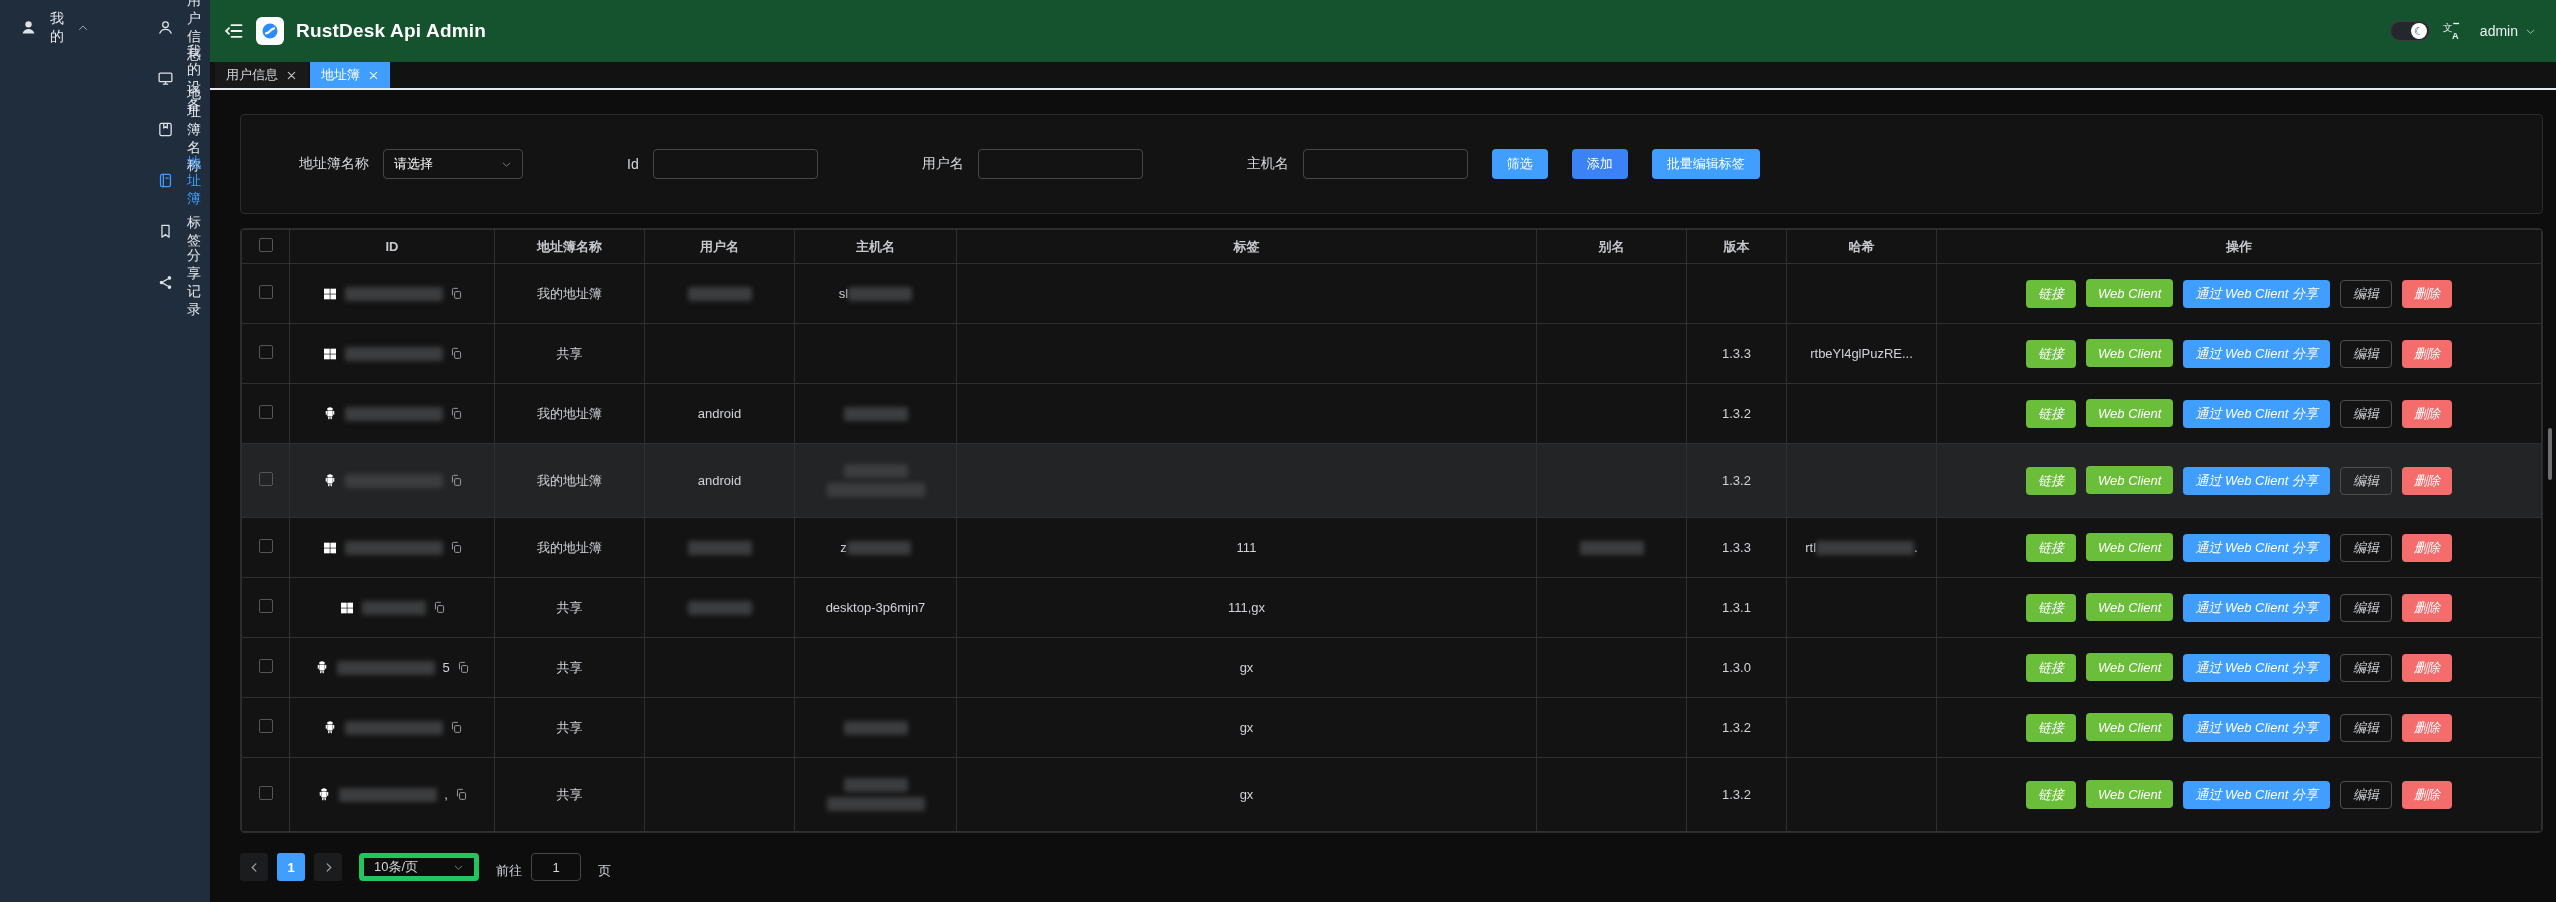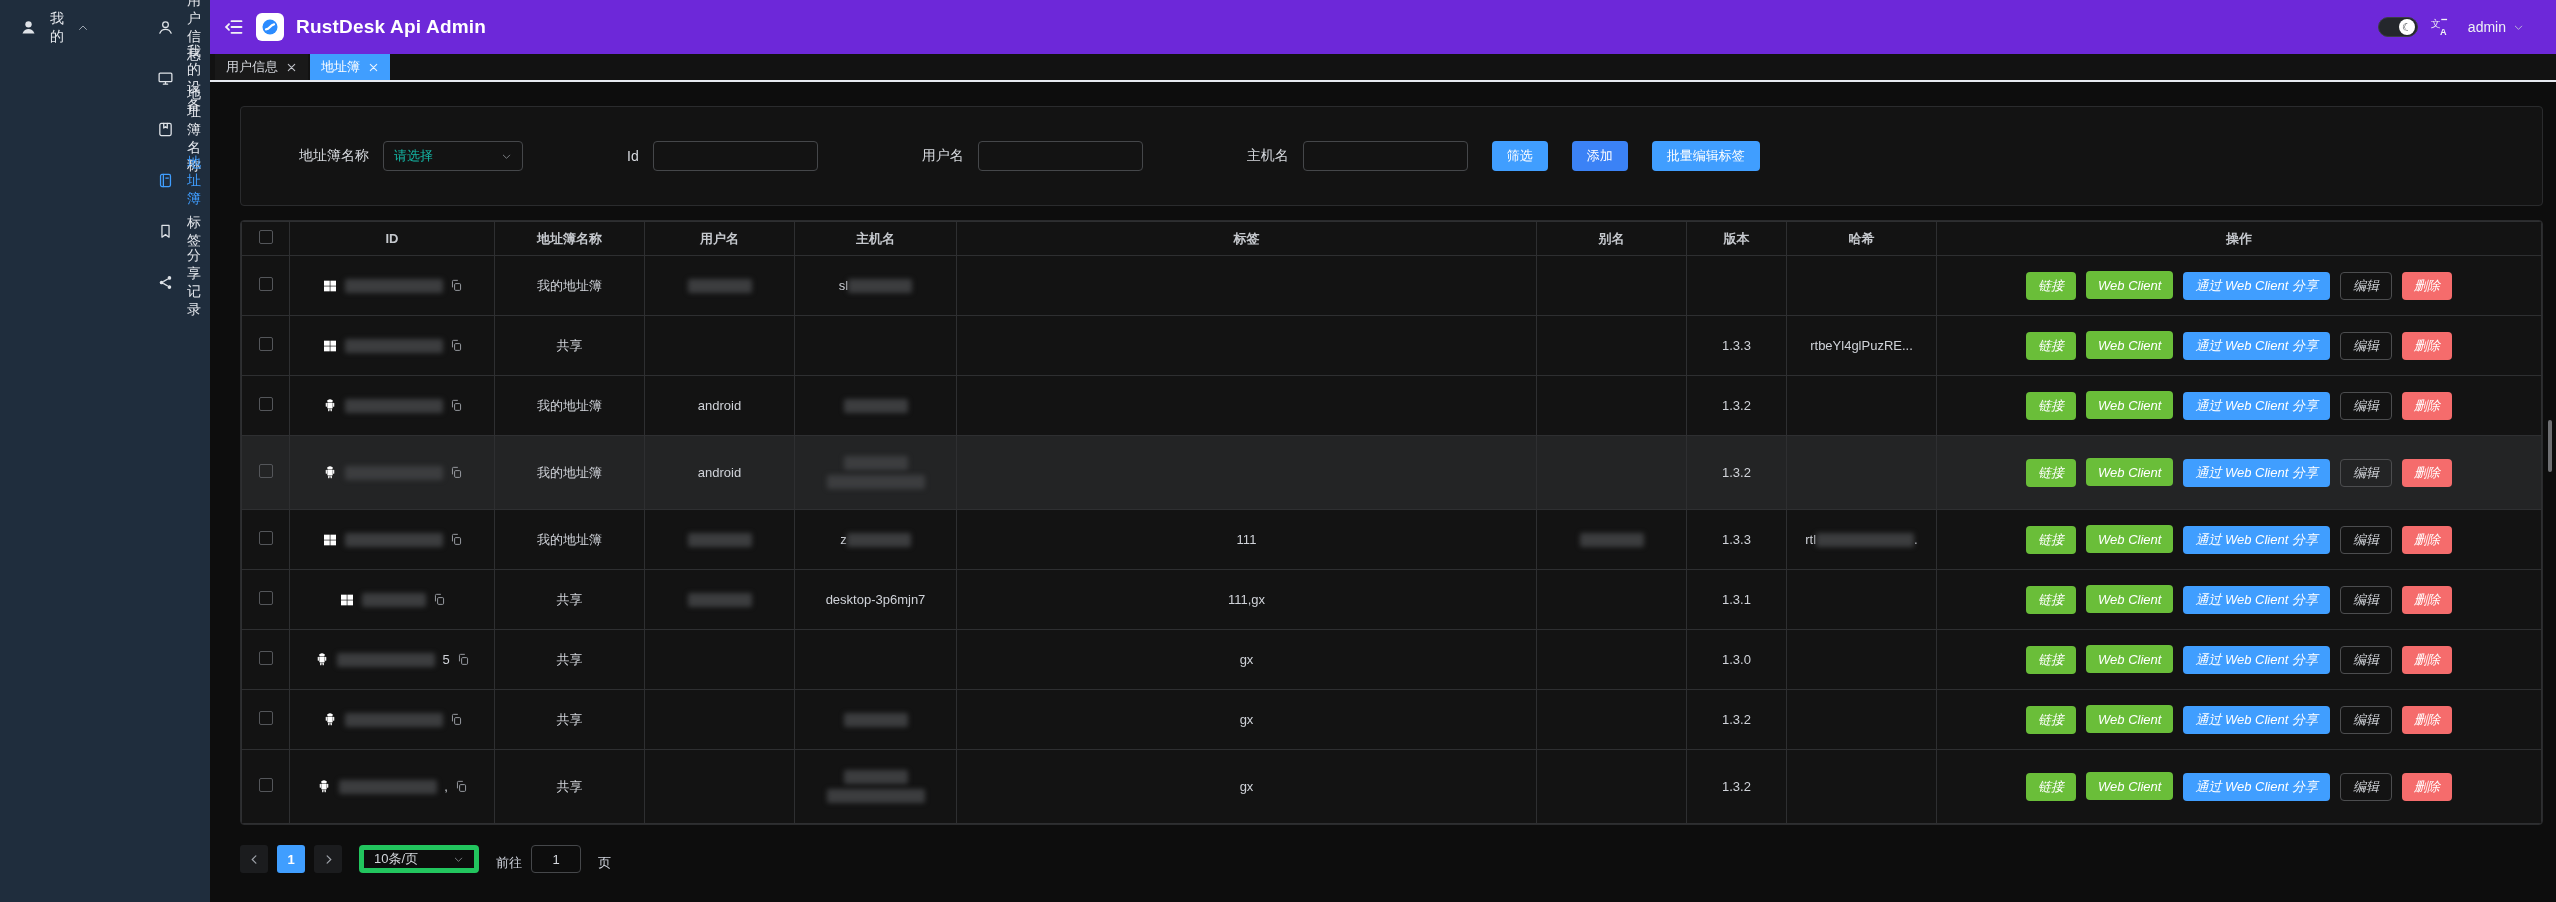--- a/index.html
+++ b/index.html
@@ -15,21 +15,21 @@
   .side-row { height:51px; display:flex; align-items:center; padding:0 20px; gap:13px; color:#e4e7ec; cursor:pointer; font-size:14px; }
   .side-row .grow { flex:1; }
   .side-row .icon { width:17px; height:17px; color:#dfe3e8; }
   .side-row .chev { width:12px; height:12px; color:#aab2bc; }
   .submenu .side-row { padding-left:48px; }
   .side-row.active { color:#409eff; }
   .side-row.active .icon { color:#409eff; }
 
   
   main { flex:1; display:flex; flex-direction:column; min-width:0; }
-  header { height:54px; background:#6d28d9; display:flex; align-items:center; padding:0 32px 0 14px; gap:12px; flex-shrink:0; }
+  header { height:62px; background:#14532d; display:flex; align-items:center; padding:0 20px 0 14px; gap:12px; flex-shrink:0; }
   .hicon { width:20px; height:20px; color:#f2f3f5; cursor:pointer; }
   .logo { width:28px; height:28px; background:#fff; border-radius:6px; display:flex; align-items:center; justify-content:center; }
   .logo svg { width:22px; height:22px; }
   .title { color:#fff; font-size:19px; font-weight:700; letter-spacing:.2px; }
   .spacer { flex:1; }
   .switch { width:40px; height:20px; border-radius:10px; background:#24272c; border:1px solid #3a3e44; position:relative; cursor:pointer; flex-shrink:0; }
   .knob { position:absolute; right:2px; top:1px; width:16px; height:16px; border-radius:50%; background:#fff; display:flex; align-items:center; justify-content:center; font-size:11px; line-height:1; color:#23262b; }
   .user { display:flex; align-items:center; gap:7px; color:#eef1f5; cursor:pointer; font-size:14px; margin-left:6px; }
   .user .caret { width:11px; height:11px; color:#c9ced6; }
 
@@ -38,21 +38,21 @@
   .tab.active { background:#409eff; color:#fff; }
   .tab .x { width:11px; height:11px; opacity:.9; }
 
   .content { flex:1; background:#0d0d0d; padding:24px 13px 0 30px; position:relative; overflow:hidden; }
   .card { border:1px solid #2a2b2d; border-radius:4px; background:#131313; }
 
   
   .filter-card { height:100px; display:flex; align-items:center; padding:0 12px 0 58px; }
   .f-item { display:flex; align-items:center; margin-right:104px; }
   .f-label { margin-right:14px; color:#d6d9de; white-space:nowrap; }
-  .select { width:140px; height:30px; border:1px solid #45474a; border-radius:4px; display:flex; align-items:center; justify-content:space-between; padding:0 10px; color:#14b8a6; font-size:13px; cursor:pointer; background:transparent; }
+  .select { width:140px; height:30px; border:1px solid #45474a; border-radius:4px; display:flex; align-items:center; justify-content:space-between; padding:0 10px; color:#ffffff; font-size:13px; cursor:pointer; background:transparent; }
   .select .sicon { width:11px; height:11px; color:#8d9095; }
   .inp { width:165px; height:30px; border:1px solid #45474a; border-radius:4px; background:transparent; color:#d6d9de; padding:0 10px; font-size:13px; outline:none; font-family:inherit; }
   .btn { height:30px; border:none; border-radius:4px; color:#fff; font-size:13px; padding:0 15px; cursor:pointer; margin-left:24px; font-family:inherit; white-space:nowrap; }
   .btn.blue { background:#409eff; }
   .btn.red { background:#3b82f6; }
 
   
   .table-card { margin-top:14px; overflow:hidden; }
   table { width:100%; border-collapse:collapse; table-layout:fixed; font-size:13px; }
   th,td { border:1px solid #2e2f31; text-align:center; vertical-align:middle; padding:4px 8px; color:#d0d3d9; }

